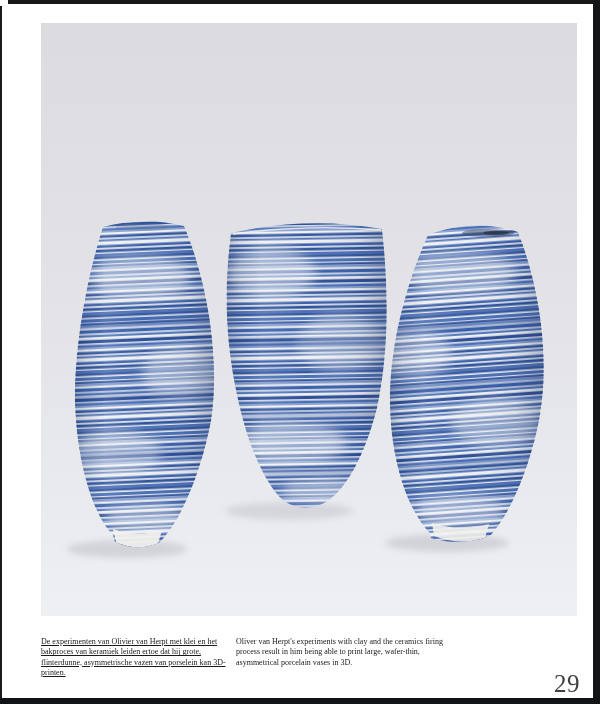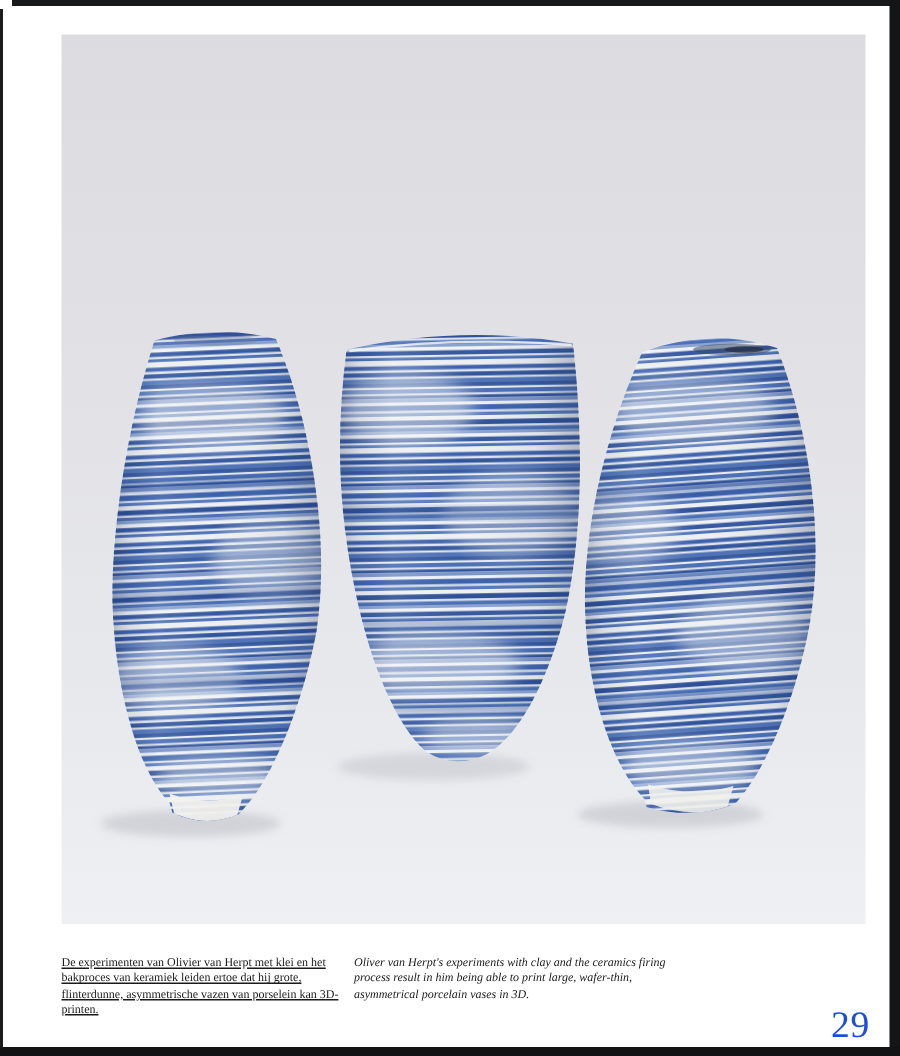--- a/index.html
+++ b/index.html
@@ -27,25 +27,24 @@
   
   .caption-nl{
     position:absolute;left:41px;top:629px;width:190px;
     font-size:8px;line-height:10.3px;color:#1a1a1a;
     font-style:normal;
     text-decoration:underline;
   }
   .caption-en{
     position:absolute;left:236px;top:629px;width:210px;
     font-size:8px;line-height:10.3px;color:#1a1a1a;
-    font-style:italic;
   }
   .page-number{
     position:absolute;right:20px;top:671px;
-    font-size:25px;line-height:26px;color:#1d4ed8;
+    font-size:25px;line-height:26px;color:#404040;
     letter-spacing:0.5px;
   }
 </style>
 </head>
 <body>
 
 <div class="border-top"></div>
 <div class="border-left"></div>
 <div class="border-right"></div>
 <div class="border-bottom"></div>

